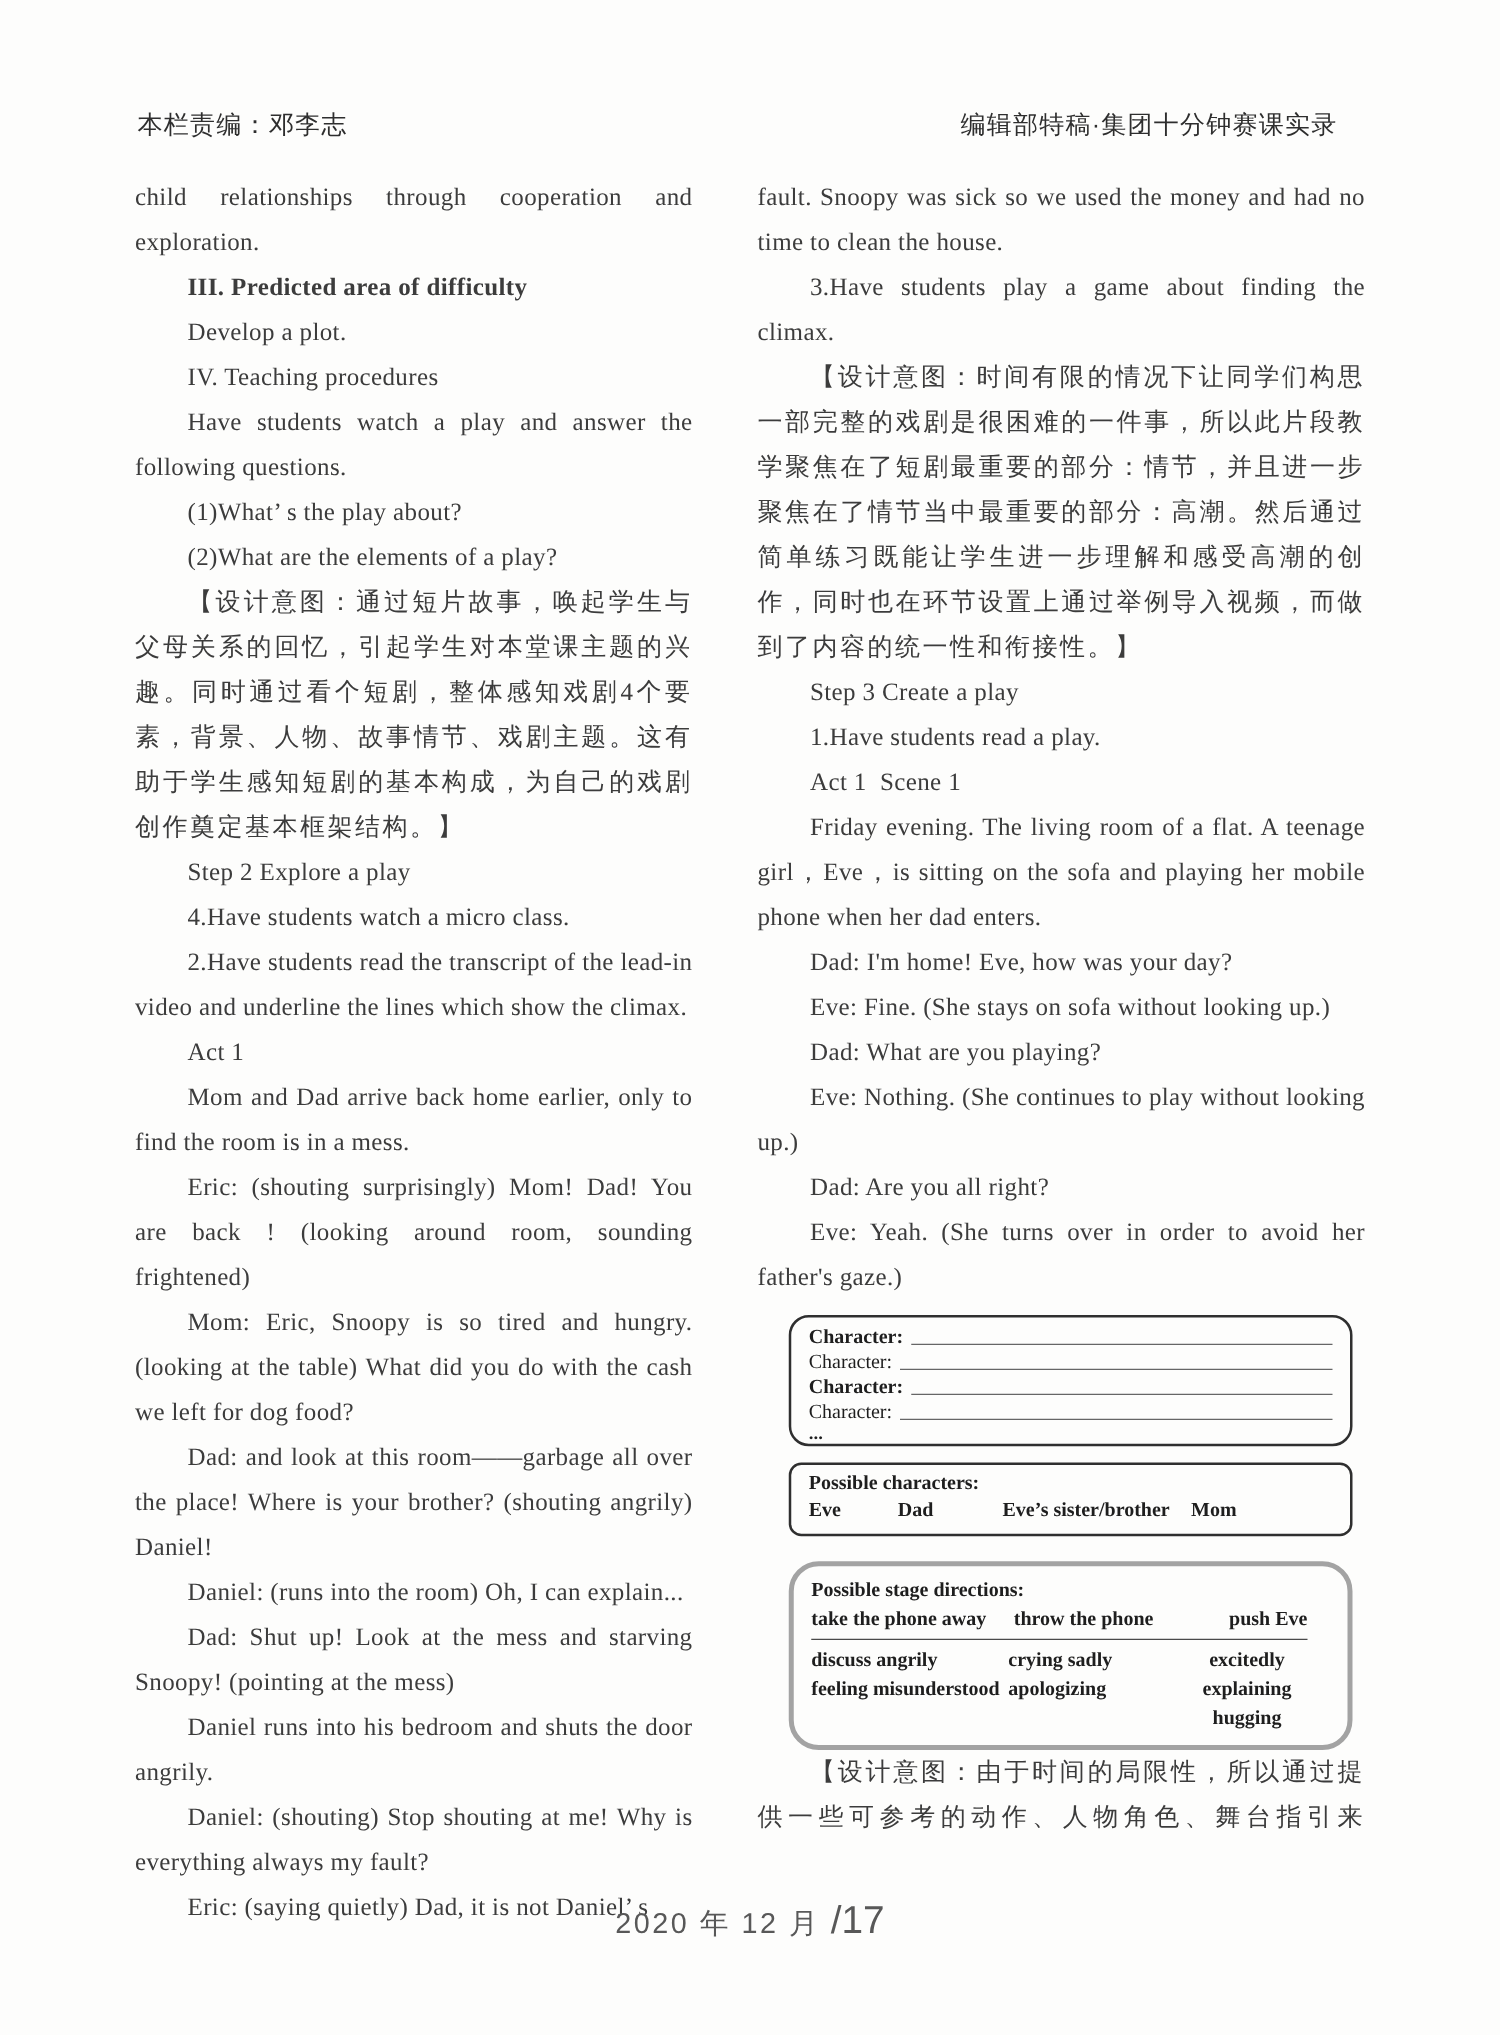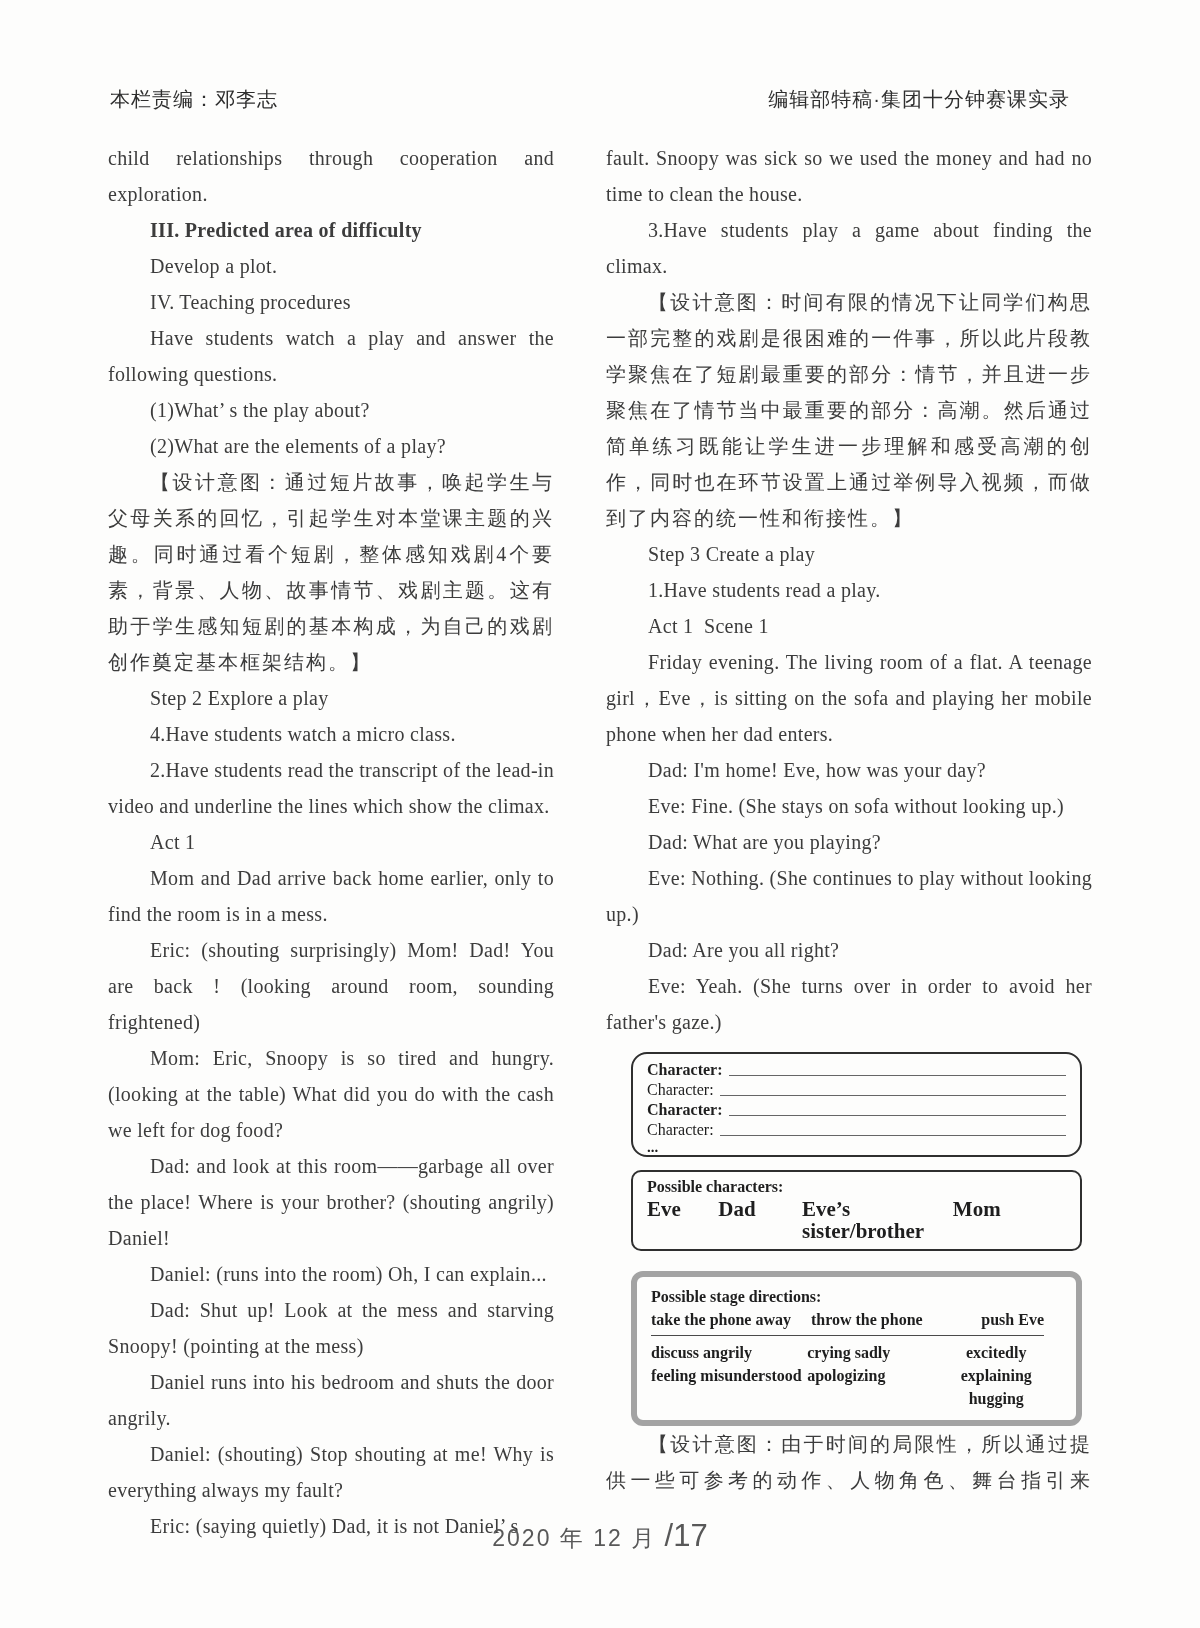--- a/index.html
+++ b/index.html
@@ -37,23 +37,23 @@
   .crow .lbl{white-space:nowrap;}
   .crow .lbl.b{font-weight:bold;}
   .crow .rule{flex:1;border-bottom:1px solid #666;margin:0 0 3px 6px;}
   .crow.ell{height:13px;font-weight:bold;font-size:15px;line-height:10px;}
   .boxB{
     margin:13px 10px 0 25px;border:2px solid #2f2f2f;border-radius:10px;
     padding:4px 14px 7px 14px;color:#1e1e1e;
   }
   .boxB .title{font-weight:bold;font-size:16px;line-height:22px;}
   .boxB .opts{display:grid;grid-template-columns:17% 20% 36% 27%;
-    font-weight:bold;font-size:21px;line-height:22px;}
+    font-weight:bold;font-size:16px;line-height:22px;}
   .boxC{
-    margin:20px 10px 0 25px;border:6px solid #a3a3a3;border-radius:12px;
+    margin:20px 10px 0 25px;border:4px solid #a3a3a3;border-radius:24px;
     padding:8px 14px 10px 14px;color:#1e1e1e;
   }
   .boxC .title{font-weight:bold;font-size:16px;line-height:23px;}
   .boxC .r1{display:grid;grid-template-columns:36% 33% 31%;
     font-weight:bold;font-size:16px;line-height:23px;}
   .boxC .r1 .c2{text-align:center;}
   .boxC .r1 .c3{text-align:right;padding-right:18px;}
   .boxC .sep{border-bottom:1.5px solid #4a4a4a;margin:4px 18px 5px 0;}
   .boxC .r2{display:grid;grid-template-columns:38% 30% 32%;
     font-weight:bold;font-size:16px;line-height:23px;}

